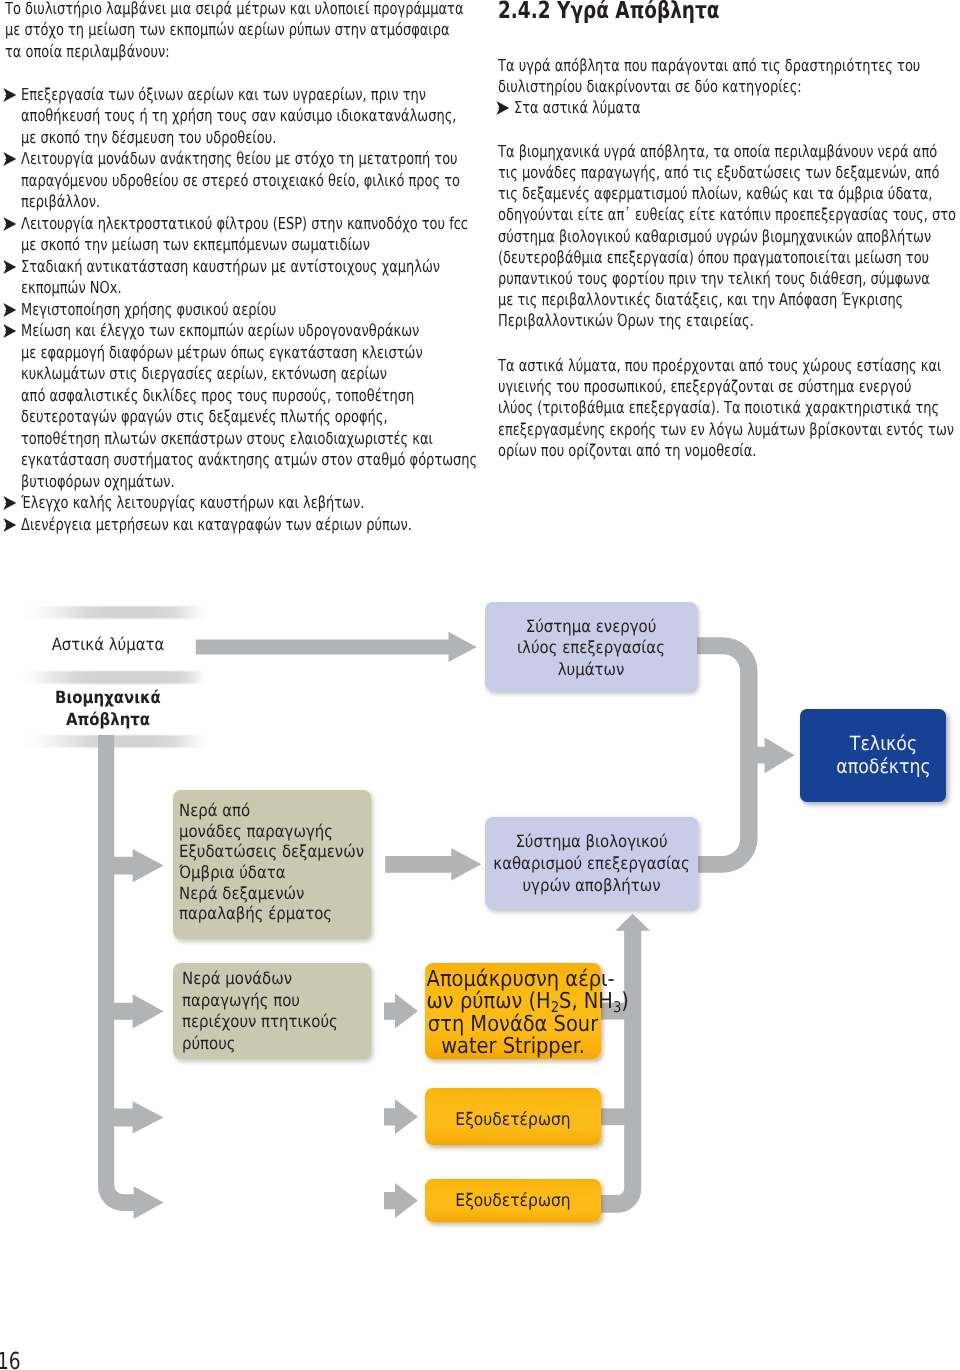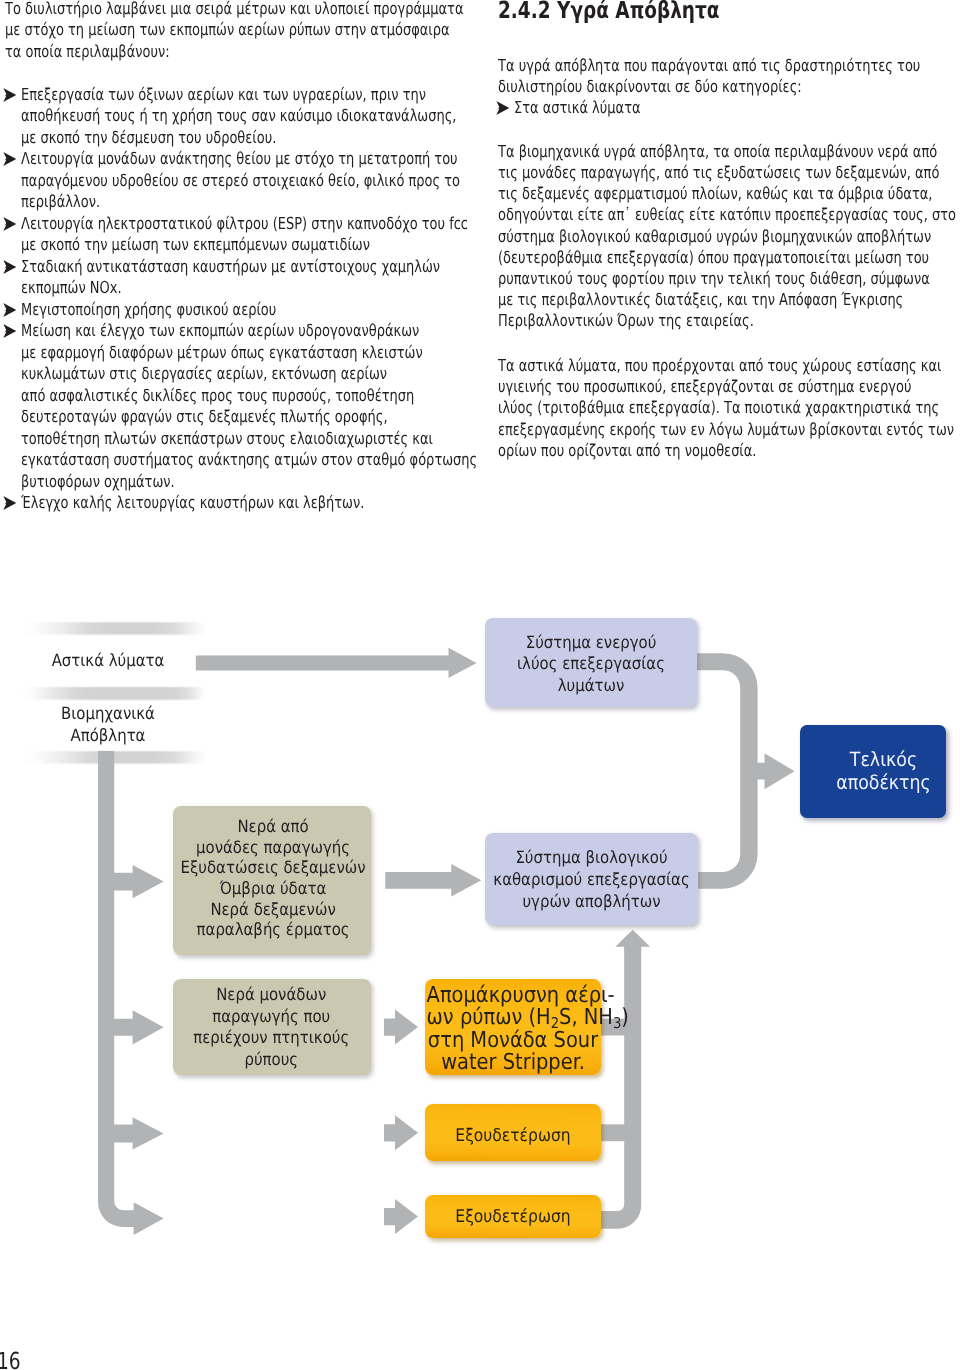--- a/index.html
+++ b/index.html
@@ -18,29 +18,29 @@
   .bullet{position:relative;}
   .bullet .mk{position:absolute;left:-3.3px;top:2.9px;width:17.3px;height:17.3px;line-height:0;}
   .bullet .mk svg{display:block;}
   .bullet .bd{padding-left:16.2px;}
   h1#heading{font-size:23.5px;line-height:21.5px;font-weight:bold;margin:0;white-space:pre;
              transform:scaleX(0.8738) translateY(2.3px);transform-origin:0 0;}
   #pageno{position:absolute;left:-2.6px;top:1347.5px;font-size:23.5px;line-height:26px;
           transform:scaleX(0.88);transform-origin:0 0;}
 
   
-  #diagram{position:absolute;left:0;top:16px;width:960px;height:1334px;}
+  #diagram{position:absolute;left:0;top:0;width:960px;height:1334px;}
   #wires{position:absolute;left:0;top:0;width:960px;height:1370px;}
   .node{position:absolute;box-sizing:border-box;display:flex;align-items:center;
         justify-content:center;border-radius:8px;}
   .node .tx{width:100%;font-size:16.9px;line-height:20.7px;}
   .node .tl{transform:scaleX(0.982);transform-origin:0 0;white-space:pre;}
   .node.c .tl{transform-origin:50% 0;}
   .node.c .tx{text-align:center;}
-  .node.l .tx{text-align:center;}
+  .node.l .tx{text-align:left;}
   .khaki{background:#cbc8b2;box-shadow:2px 2.5px 4.5px rgba(120,118,110,.40);}
   .purple{background:#c9cce7;box-shadow:2px 2.5px 4.5px rgba(110,112,130,.42);}
   .orange{box-shadow:2px 2.5px 4.5px rgba(140,104,22,.45);
           background:linear-gradient(181deg,#f8ae09 0%,#fbb711 14%,#fcbb16 42%,#fcbc18 66%,#f9b00d 87%,#f2a402 100%);}
   .navy{background:#164194;box-shadow:2.5px 3px 4.5px rgba(70,75,110,.42);border-radius:7px;}
   .navy .tx{color:#eef2fb;padding-left:21px;}
   .fade{background:#fff;}
   .fade .tx{color:#231f20;}
   .fadeshadow{position:absolute;pointer-events:none;overflow:hidden;}
   .fadeshadow i{position:absolute;left:0;top:0;right:0;bottom:0;display:block;
@@ -137,20 +137,30 @@
       <div class="bullet">
         <span class="mk">
           <svg viewBox="0 0 16 16" width="17.3" height="17.3">
             <path d="M1.55 1.15 Q1.25 0.98 1.40 1.32 L3.70 6.10 Q4.10 6.95 3.55 7.48 L2.45 8.40 Q2.20 8.62 2.52 8.46 L3.52 7.98 Q4.12 7.70 3.76 8.48 L1.40 13.45 Q1.25 13.80 1.55 13.62 L12.80 7.60 Q13.10 7.42 12.80 7.26 Z" fill="#231f20"></path>
           </svg>
         </span>
         <div class="bd">
           <div class="ln">Έλεγχο καλής λειτουργίας καυστήρων και λεβήτων.</div>
         </div>
       </div>
+      <div class="bullet">
+        <span class="mk">
+          <svg viewBox="0 0 16 16" width="17.3" height="17.3">
+            <path d="M1.55 1.15 Q1.25 0.98 1.40 1.32 L3.70 6.10 Q4.10 6.95 3.55 7.48 L2.45 8.40 Q2.20 8.62 2.52 8.46 L3.52 7.98 Q4.12 7.70 3.76 8.48 L1.40 13.45 Q1.25 13.80 1.55 13.62 L12.80 7.60 Q13.10 7.42 12.80 7.26 Z" fill="#231f20"></path>
+          </svg>
+        </span>
+        <div class="bd">
+          <div class="ln">Διενέργεια μετρήσεων και καταγραφών των αέριων ρύπων.</div>
+        </div>
+      </div>
     </div>
 <div class="col" id="colR">
       <h1 id="heading">2.4.2 Υγρά Απόβλητα</h1>
       <div class="blank" style="height:35.3px;"></div>
       <div class="ln">Τα υγρά απόβλητα που παράγονται από τις δραστηριότητες του</div>
       <div class="ln">διυλιστηρίου διακρίνονται σε δύο κατηγορίες:</div>
       <div class="bullet">
         <span class="mk">
           <svg viewBox="0 0 16 16" width="17.3" height="17.3">
             <path d="M1.55 1.15 Q1.25 0.98 1.40 1.32 L3.70 6.10 Q4.10 6.95 3.55 7.48 L2.45 8.40 Q2.20 8.62 2.52 8.46 L3.52 7.98 Q4.12 7.70 3.76 8.48 L1.40 13.45 Q1.25 13.80 1.55 13.62 L12.80 7.60 Q13.10 7.42 12.80 7.26 Z" fill="#231f20"></path>
@@ -190,21 +200,21 @@
           <div class="tl">Αστικά λύματα</div>
         </div>
       </div>
 <div class="fadeshadow" style="left:21px;top:669.7px;width:184px;height:15.6px;">
         <i></i>
       </div>
 <div class="fadeshadow" style="left:21px;top:733.7px;width:184px;height:15.6px;">
         <i></i>
       </div>
 <div class="node fade c" style="left:31px;top:677px;width:154px;height:64px;background:transparent;">
-        <div class="tx" style="line-height:21.7px;">
+        <div class="tx" style="line-height:21.7px;font-weight:bold;">
           <div class="tl">Βιομηχανικά</div>
           <div class="tl">Απόβλητα</div>
         </div>
       </div>
 <svg id="wires" viewBox="0 0 960 1370" width="960" height="1370">
 <path d="M195.8,639.4 L448.5,639.4 L448.5,631.8 L476.5,646.9 L448.5,662 L448.5,654.4 L195.8,654.4 Z" fill="#b1b3b5"></path>
 <path d="M98,735 L98,1186 A25,25 0 0 0 123,1211 L133.6,1211 L133.6,1218.9 L163.6,1202.6 L133.6,1186.3 L133.6,1194.2 L123,1194.2 A8.8,8.8 0 0 1 114.2,1185.4 L114.2,735 Z" fill="#b1b3b5"></path>
 <path d="M113.7,856.8 L132.6,856.8 L132.6,849 L163.6,865.6 L132.6,882.2 L132.6,874.4 L113.7,874.4 Z" fill="#b1b3b5"></path>
 <path d="M113.7,1002.8 L132.6,1002.8 L132.6,994.2 L163.6,1011.3 L132.6,1028.4 L132.6,1019.8 L113.7,1019.8 Z" fill="#b1b3b5"></path>
 <path d="M113.7,1108.4 L132.6,1108.4 L132.6,1101.2 L163.6,1117.4 L132.6,1133.6 L132.6,1126.4 L113.7,1126.4 Z" fill="#b1b3b5"></path>
@@ -222,21 +232,21 @@
 <div class="node khaki l" style="left:173px;top:790px;width:198px;height:149px;padding-left:6.4px;">
         <div class="tx" style="line-height:20.7px;position:relative;top:-2.6px;">
           <div class="tl">Νερά από</div>
           <div class="tl">μονάδες παραγωγής</div>
           <div class="tl">Εξυδατώσεις δεξαμενών</div>
           <div class="tl">Όμβρια ύδατα</div>
           <div class="tl">Νερά δεξαμενών</div>
           <div class="tl">παραλαβής έρματος</div>
         </div>
       </div>
-<div class="node khaki l" style="left:173px;top:963px;width:198px;height:96px;padding-left:2px;">
+<div class="node khaki l" style="left:173px;top:963px;width:198px;height:96px;padding-left:9px;">
         <div class="tx" style="line-height:21.5px;">
           <div class="tl">Νερά μονάδων</div>
           <div class="tl">παραγωγής που</div>
           <div class="tl">περιέχουν πτητικούς</div>
           <div class="tl">ρύπους</div>
         </div>
       </div>
 <div class="node purple c" style="left:485px;top:602px;width:212px;height:89px;">
         <div class="tx" style="line-height:21.7px;position:relative;top:1.8px;">
           <div class="tl">Σύστημα ενεργού</div>

